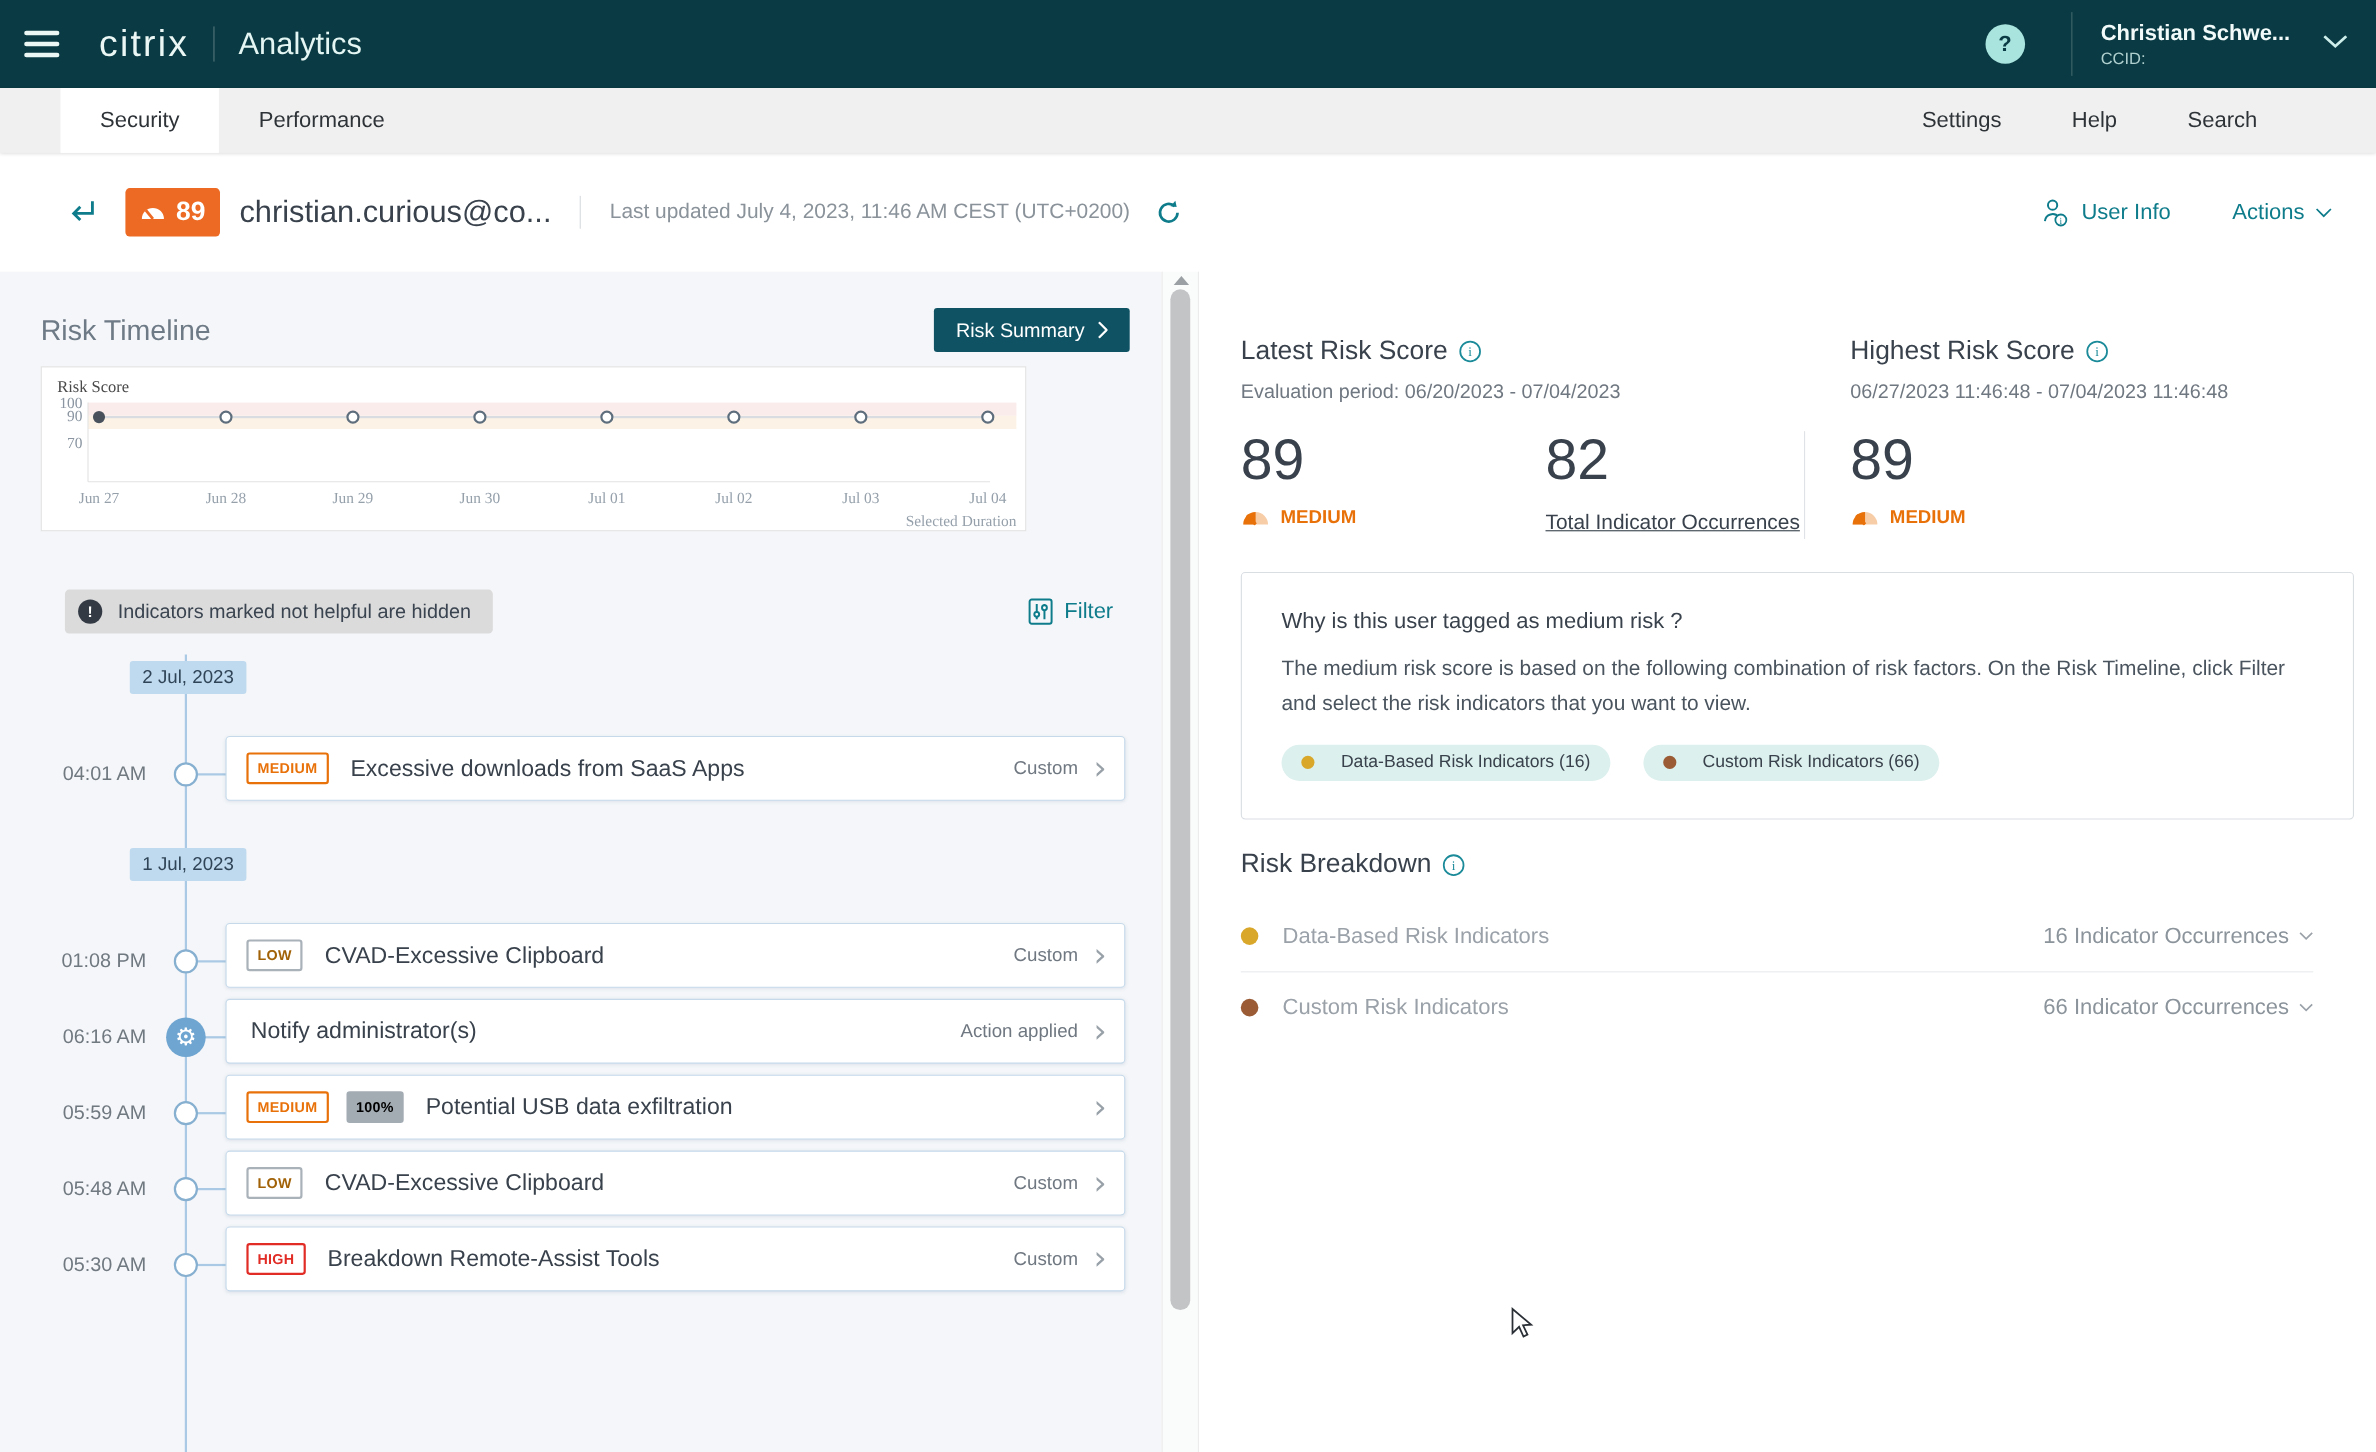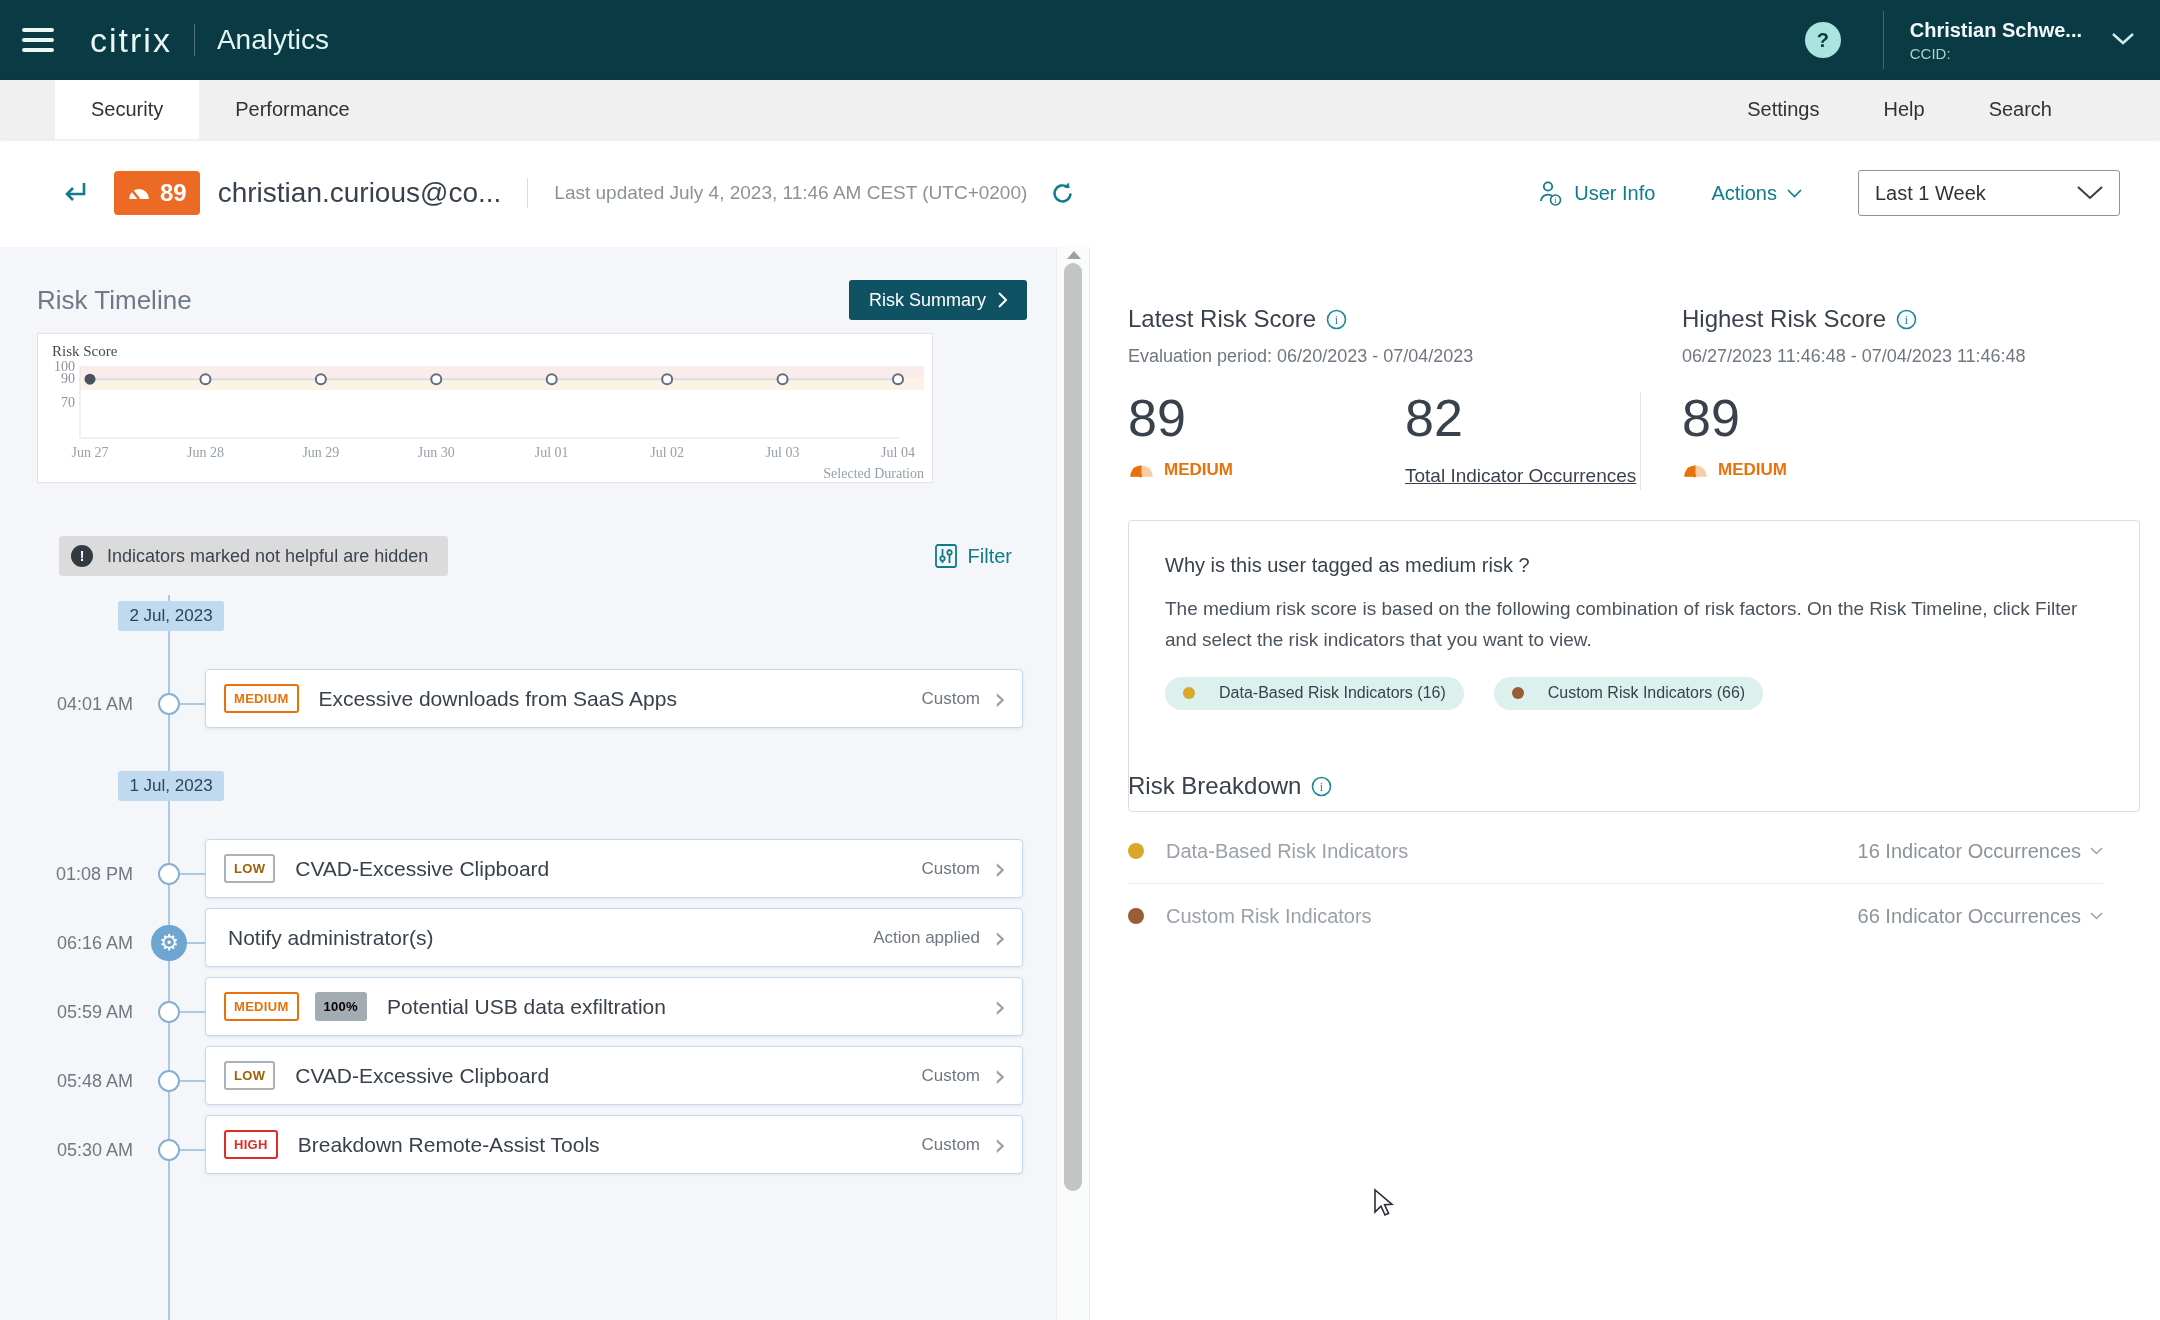--- a/index.html
+++ b/index.html
@@ -104,21 +104,21 @@
   .card-chev { font-size:30px; color:#98A0A8; line-height:22px; font-family:"DejaVu Sans",sans-serif; }
 
   
   .rp-title { position:absolute; font-size:24px; color:#39424C; display:flex; align-items:center; gap:10px; }
   .rp-sub { position:absolute; font-size:18px; color:#6F7780; }
   .big-num { position:absolute; font-size:52px; color:#39424C; line-height:1; }
   .level-row { position:absolute; display:flex; align-items:center; gap:9px;
     font-size:17px; font-weight:bold; color:#E8710A; }
   .occ-label { position:absolute; font-size:19px; color:#39424C; }
   .rp-vdiv { position:absolute; left:550px; top:145px; width:1px; height:98px; background:#DFE3E7; }
-  .why-box { position:absolute; left:38px; top:273px; width:1012px; height:292px; background:#fff;
+  .why-box { position:absolute; left:38px; top:273px; width:1012px; height:225px; background:#fff;
     border:1px solid #D9DEE3; border-radius:4px; padding:33px 36px 0 36px; }
   .why-title { font-size:20px; color:#39424C; }
   .why-body { margin-top:16px; font-size:19px; color:#4A545E; line-height:1.65; width:945px; }
   .why-tags { margin-top:21px; display:flex; gap:30px; }
   .tag-pill { height:33px; border-radius:17px; background:#DCF0ED; display:flex; align-items:center;
     gap:24px; padding:0 18px; font-size:16px; color:#39424C; cursor:pointer; }
   .dot { width:12px; height:12px; border-radius:50%; background:#999; }
   .bd-rows { position:absolute; left:38px; top:572px; width:975px; }
   .bd-row { height:64px; display:flex; align-items:center; cursor:pointer; }
   .bd-row .dot { width:16px; height:16px; margin-right:22px; }
@@ -193,26 +193,20 @@
         <path d="M2 21 a7 7 0 0 1 12.5 -3.6" fill="none" stroke="#0E7C8B" stroke-width="1.8"></path>
         <circle cx="16.5" cy="20" r="5" fill="#fff" stroke="#0E7C8B" stroke-width="1.6"></circle>
         <text x="16.5" y="23.4" text-anchor="middle" font-size="8.5" fill="#0E7C8B" font-family="Liberation Serif,serif">i</text>
       </svg>
       <span>User Info</span>
     </div>
     <div class="teal-link actions">
       <span>Actions</span>
       <svg width="15" height="9" viewBox="0 0 15 9">
           <polyline points="1,1 7.5,7.5 14,1" fill="none" stroke="#0E7C8B" stroke-width="1.6"></polyline>
-        </svg>
-    </div>
-    <div class="duration">
-      <span>Last 1 Week</span>
-      <svg width="26" height="14" viewBox="0 0 26 14">
-          <polyline points="1,1 13,12 25,1" fill="none" stroke="#3A3A3A" stroke-width="2"></polyline>
         </svg>
     </div>
   </div>
 </div>
 
 <div class="content">
 
   <div class="left-panel">
     <div class="vline"></div>
 

